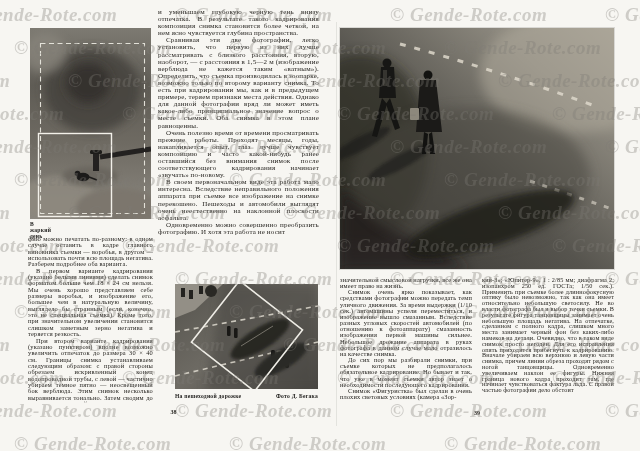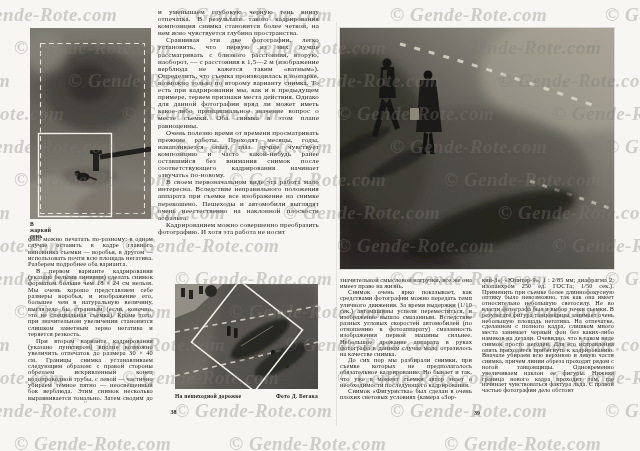--- a/index.html
+++ b/index.html
@@ -88,21 +88,21 @@
       <rect x="8.5" y="105.5" width="73" height="83" fill="none" stroke="#f3f1ea" stroke-width="1.4"></rect>
     </svg>
 
     <div class="cap" style="left:30px;top:221px;">В жаркий день</div>
 
     <div class="col colA">
         <p class="para">и уменьшаем глубокую черную тень внизу отпечатка. В результате такого кадрирования композиция снимка становится более четкой, на нем ясно чувствуется глубина пространства.</p>
         <p class="para">Сравнивая эти две фотографии, легко установить, что первую из них лучше рассматривать с близкого расстояния, вторую, наоборот, — с расстояния в 1,5—2 м (изображение верблюда не кажется таким «ватным»). Определить, что съемка производилась в зоопарке, возможно только по второму варианту снимка. То есть при кадрировании мы, как и в предыдущем примере, теряем признаки места действия. Однако для данной фотографии вряд ли может иметь какое-либо принципиальное значение вопрос о месте съемки. Оба снимка в этом плане равноценны.</p>
         <p class="para">Очень полезно время от времени просматривать прежние работы. Проходят месяцы, годы, накапливается опыт, глаз лучше чувствует композицию и часто какой-нибудь ранее оставшийся без внимания снимок после соответствующего кадрирования начинает «звучать» по-новому.</p>
         <p class="para">В своем первоначальном виде эта работа мало интересна. Вследствие неправильного положения аппарата при съемке все изображение на снимке перекошено. Пешеходы и автомобили выглядят очень неестественно на наклонной плоскости асфальта.</p>
-        <p class="para">Кадрированием можно совершенно преобразить фотографию. И хотя эта работа не носит</p>
+        <p class="para">Одновременно можно совершенно преобразить фотографию. И хотя эта работа не носит</p>
       </div>
 
     <div class="col colB">
         <p class="para">фию можно печатать по-разному: в одном случае оставить в кадре главного виновника съемки — воробья, в другом — использовать почти всю площадь негатива. Разберем подробнее оба варианта.</p>
         <p class="para">В первом варианте кадрирования (указано белыми линиями) сделать снимок форматом больше чем 18 × 24 см нельзя. Мы очень хорошо представляем себе размеры воробья, и изображение его, большее чем в натуральную величину, выглядело бы странным (если, конечно, это не специальная съемка). Кроме того, при значительном увеличении становится слишком заметным зерно негатива и теряется резкость.</p>
         <p class="para">При втором варианте кадрирования (указано пунктиром) вполне возможно увеличить отпечаток до размера 30 × 40 см. Границы снимка устанавливаем следующим образом: с правой стороны обрезаем искривленный конец водопроводной трубы, с левой — частично убираем темное пятно — неосвещенный бок верблюда. Этим снимок несколько выравнивается тонально. Затем сводим до минимума дальний план — размытые кроны деревьев —</p>
       </div>
 
     <svg class="photo ph2" width="143" height="105" viewBox="0 0 143 105">
       <defs>

